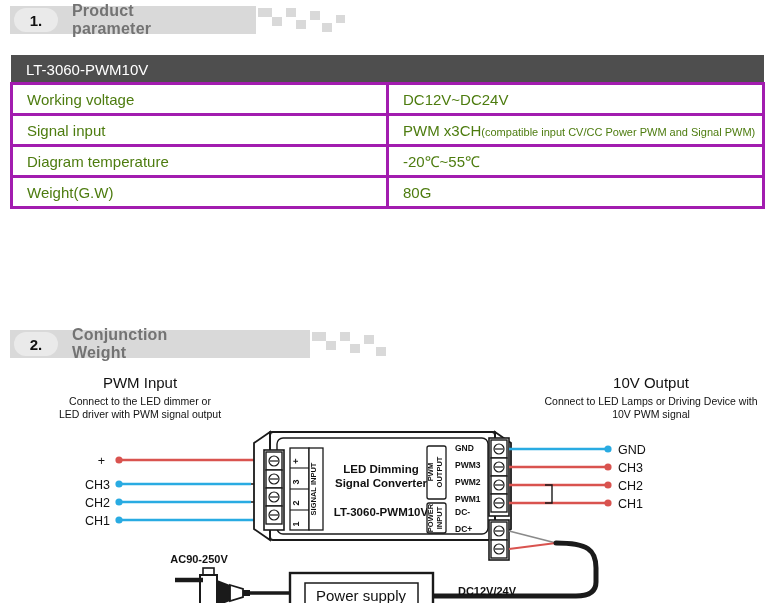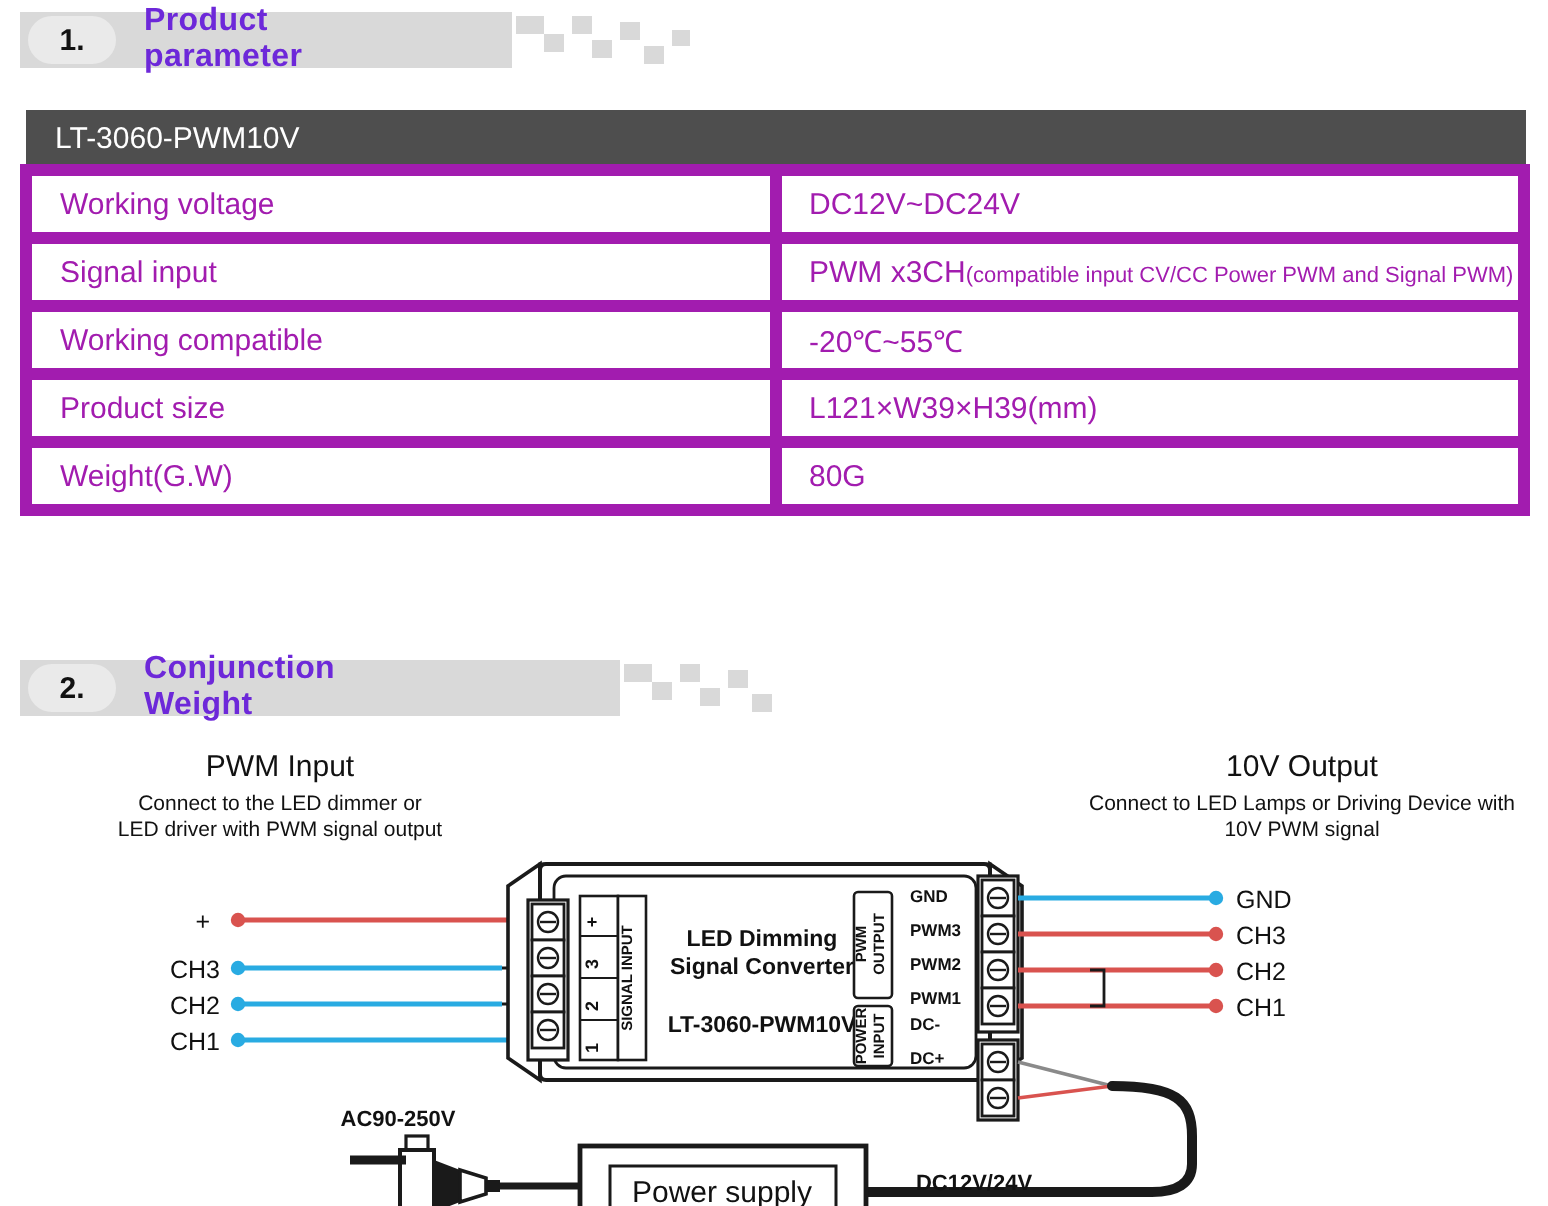--- a/index.html
+++ b/index.html
@@ -22,36 +22,36 @@
   }
   .sec-num{
     position:absolute;left:4px;top:2px;width:44px;height:24px;
     background:#eaeaea;border-radius:12px;
     display:flex;align-items:center;justify-content:center;
     font-size:15px;font-weight:bold;color:#111;
   }
   .sec-title{
     position:absolute;left:62px;top:0;height:28px;
     display:flex;align-items:center;
-    font-size:16px;font-weight:bold;color:#6d28d9;letter-spacing:.2px;
+    font-size:16px;font-weight:bold;color:#737373;letter-spacing:.2px;
   }
   .pix{position:absolute;background:#d9d9d9;}
 
   
   #spec-table{
     position:absolute;left:10px;top:55px;width:755px;
     border-collapse:collapse;
     table-layout:fixed;
   }
   #spec-table td{
-    border:6px solid #a21caf;
+    border:3px solid #a21caf;
     height:28px;
     padding:0 0 0 14px;
     font-size:15px;
-    color:#a21caf;
+    color:#4d7c0f;
     vertical-align:middle;
   }
   #spec-table .hdr td{
     background:#4e4e4e;
     color:#ffffff;
     border:1px solid #4e4e4e;
     font-size:15px;
     height:26px;
   }
   #spec-table .c-label{width:231px;}
@@ -95,26 +95,22 @@
     </tr>
     <tr>
       <td class="c-label">Working voltage</td>
       <td><span>DC12V~DC24V</span><span class="small-note"></span></td>
     </tr>
     <tr>
       <td class="c-label">Signal input</td>
       <td><span>PWM x3CH</span><span class="small-note">(compatible input CV/CC Power PWM and Signal PWM)</span></td>
     </tr>
     <tr>
-      <td class="c-label">Working compatible</td>
+      <td class="c-label">Diagram temperature</td>
       <td><span>-20℃~55℃</span><span class="small-note"></span></td>
-    </tr>
-    <tr>
-      <td class="c-label">Product size</td>
-      <td><span>L121×W39×H39(mm)</span><span class="small-note"></span></td>
     </tr>
     <tr>
       <td class="c-label">Weight(G.W)</td>
       <td><span>80G</span><span class="small-note"></span></td>
     </tr>
   </tbody>
 </table>
 
 <div class="sec-head" id="sec2" style="top:330px;">
   <div class="sec-bar" style="width:300px;"></div>

